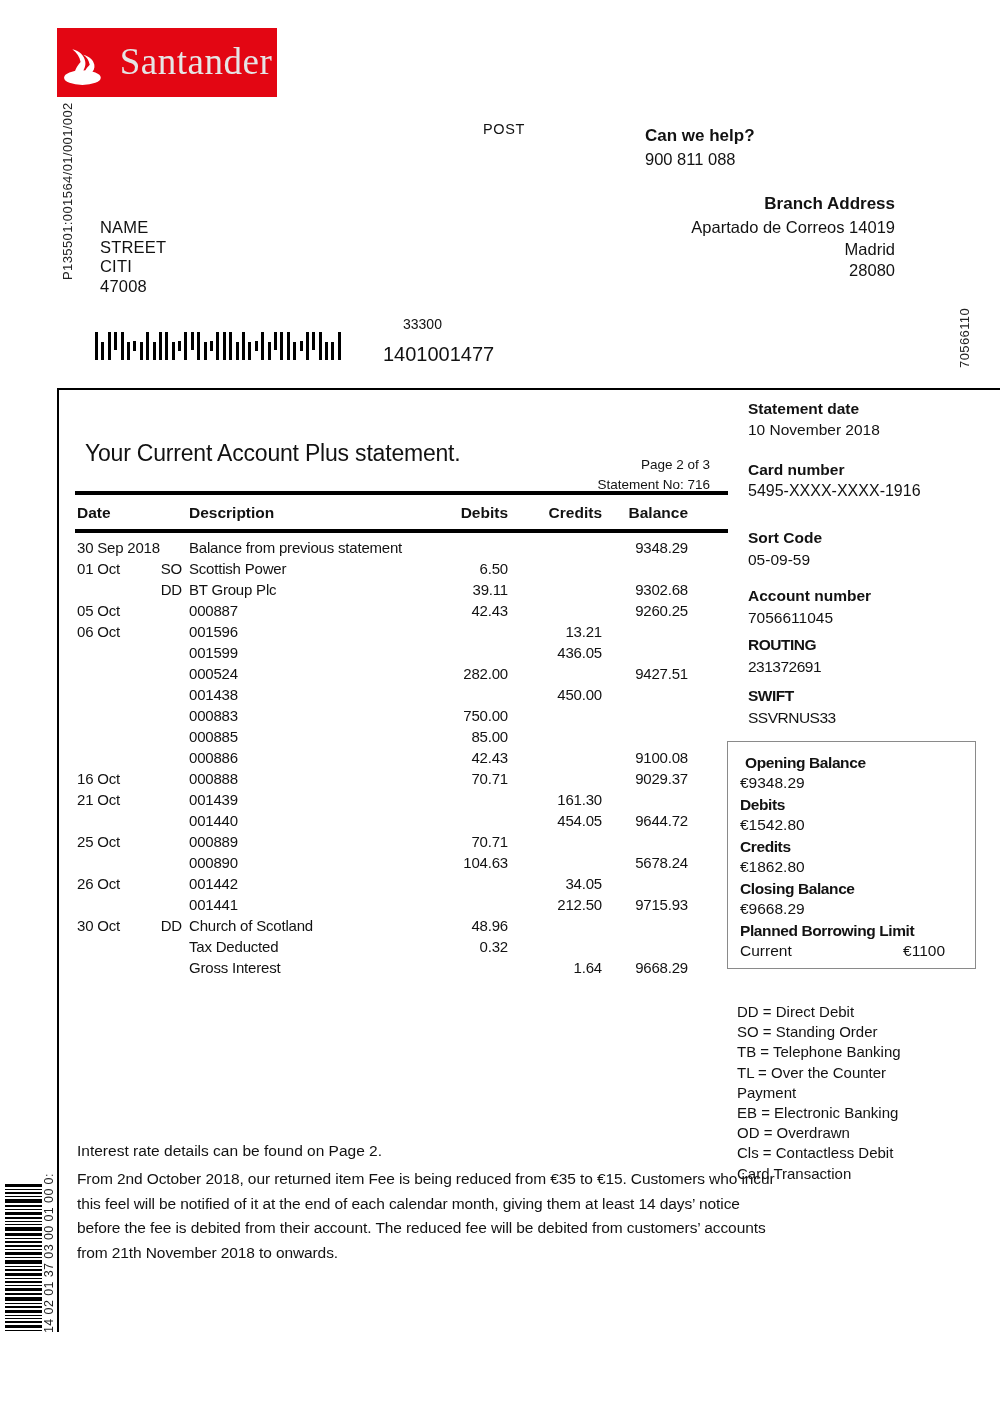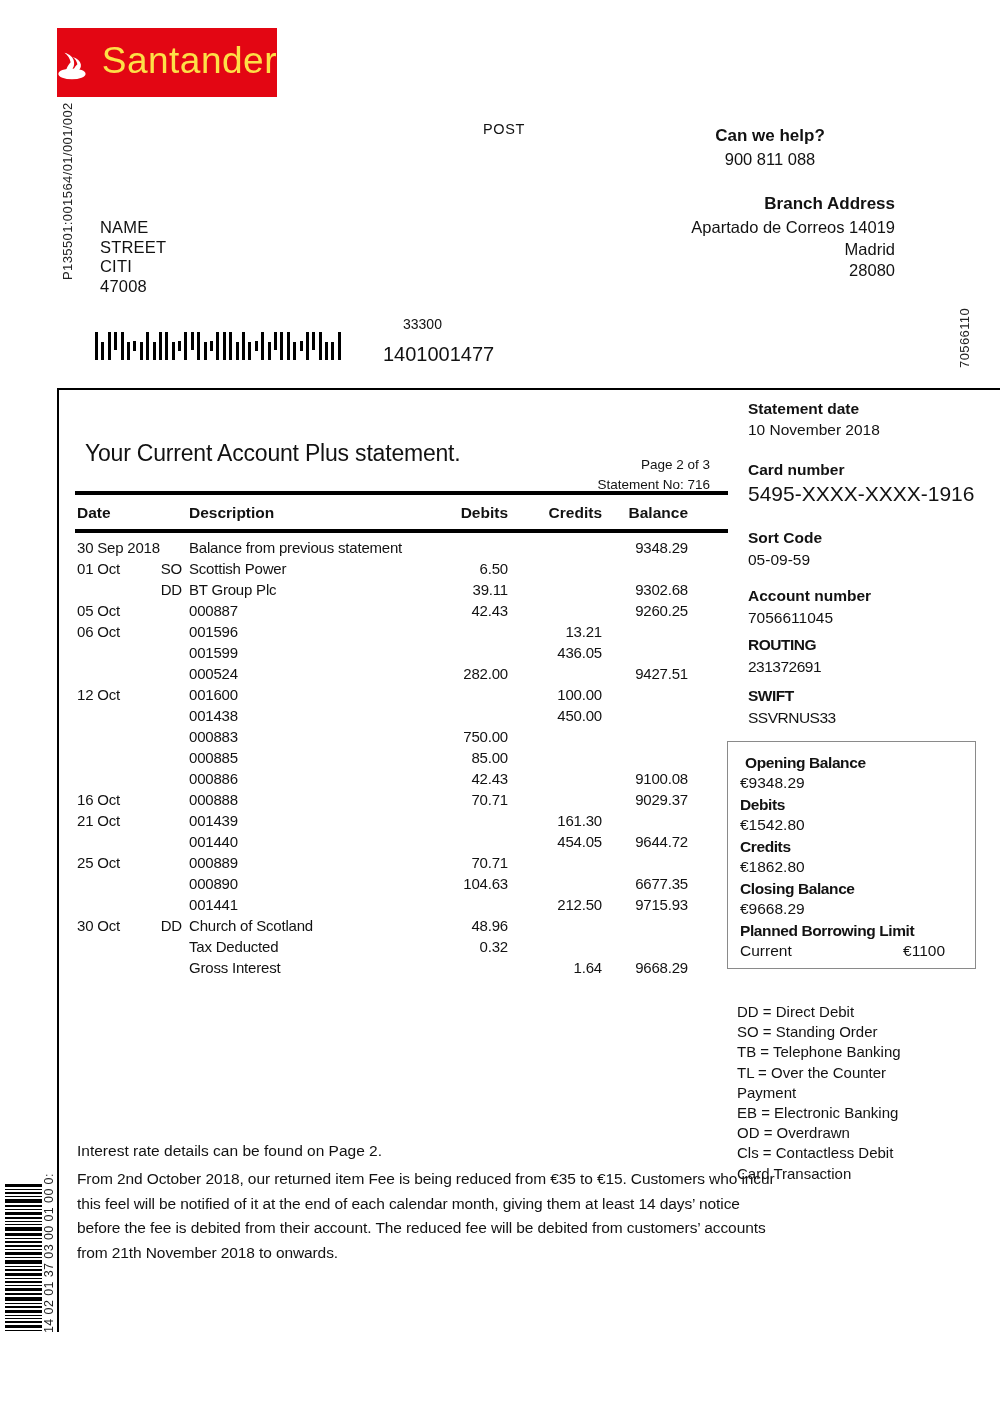--- a/index.html
+++ b/index.html
@@ -3,30 +3,30 @@
 <meta charset="utf-8">
 <style>
   html,body{margin:0;padding:0;background:#ffffff;}
   .page{position:relative;width:1000px;height:1415px;background:#fff;overflow:hidden;
         font-family:"Liberation Sans","DejaVu Sans",sans-serif;color:#121212;}
   .abs{position:absolute;}
 
   
   .logo{left:57px;top:28px;width:220px;height:69px;background:#e30613;
         display:flex;align-items:center;justify-content:center;gap:8px;}
-  .logo-text{font-family:Liberation Sans, sans-serif;color:#fde047;
+  .logo-text{font-family:Liberation Serif, serif;color:#e5e5e5;
              font-size:37px;letter-spacing:.5px;padding-bottom:3px;}
 
   
   .vtext{writing-mode:vertical-rl;transform:rotate(180deg);font-size:13px;
          color:#222;letter-spacing:.4px;white-space:nowrap;}
 
   .post{left:483px;top:121px;font-size:14.5px;letter-spacing:.6px;}
 
-  .help-block{left:645px;top:126px;width:250px;text-align:center;}
+  .help-block{left:645px;top:126px;width:250px;text-align:left;}
   .help-title{font-weight:bold;font-size:17px;}
   .help-phone{font-size:16.5px;margin-top:4px;}
 
   .branch-block{left:595px;top:194px;width:300px;text-align:right;}
   .branch-title{font-weight:bold;font-size:17px;margin-bottom:3px;}
   .branch-line{font-size:16.5px;line-height:21.5px;}
 
   .recipient{left:100px;top:218px;font-size:16.5px;line-height:19.5px;letter-spacing:.2px;}
 
   
@@ -52,21 +52,21 @@
   .tbody{left:77px;top:537px;width:633px;font-size:15px;letter-spacing:-.2px;}
   .trow{display:grid;grid-template-columns:78px 34px 216px 103px 94px 86px;height:21px;line-height:21px;}
   .tcell{white-space:nowrap;overflow:visible;}
   .c-code{text-align:right;padding-right:7px;}
   .c-num{text-align:right;}
 
   
   .acct{left:725px;width:250px;margin-left:23px;}
   .acct-label{font-weight:bold;font-size:15.5px;}
   .acct-value{font-size:15.5px;}
-  .bigval{font-size:21px;}
+  .bigval{font-size:16px;}
   .cond{letter-spacing:-.5px;}
 
   
   .sum-box{left:727px;top:741px;width:249px;height:228px;border:1.5px solid #8a8a8a;
            box-sizing:border-box;padding:11px 12px;}
   .sum-label{font-weight:bold;font-size:15.5px;line-height:20px;letter-spacing:-.4px;}
   .sum-value{font-size:15.5px;line-height:20px;margin-bottom:2px;}
   .sum-current{display:flex;justify-content:space-between;width:205px;font-size:15.5px;line-height:20px;}
 
   
@@ -238,28 +238,20 @@
       </div>
       <div class="trow">
         <div class="tcell c-date"></div>
         <div class="tcell c-code"></div>
         <div class="tcell c-desc">000524</div>
         <div class="tcell c-num">282.00</div>
         <div class="tcell c-num"></div>
         <div class="tcell c-num">9427.51</div>
       </div>
       <div class="trow">
-        <div class="tcell c-date">12 Oct</div>
-        <div class="tcell c-code"></div>
-        <div class="tcell c-desc">001600</div>
-        <div class="tcell c-num"></div>
-        <div class="tcell c-num">100.00</div>
-        <div class="tcell c-num"></div>
-      </div>
-      <div class="trow">
         <div class="tcell c-date"></div>
         <div class="tcell c-code"></div>
         <div class="tcell c-desc">001438</div>
         <div class="tcell c-num"></div>
         <div class="tcell c-num">450.00</div>
         <div class="tcell c-num"></div>
       </div>
       <div class="trow">
         <div class="tcell c-date"></div>
         <div class="tcell c-code"></div>
@@ -315,21 +307,29 @@
         <div class="tcell c-num">70.71</div>
         <div class="tcell c-num"></div>
         <div class="tcell c-num"></div>
       </div>
       <div class="trow">
         <div class="tcell c-date"></div>
         <div class="tcell c-code"></div>
         <div class="tcell c-desc">000890</div>
         <div class="tcell c-num">104.63</div>
         <div class="tcell c-num"></div>
-        <div class="tcell c-num">6677.35</div>
+        <div class="tcell c-num">5678.24</div>
+      </div>
+      <div class="trow">
+        <div class="tcell c-date">26 Oct</div>
+        <div class="tcell c-code"></div>
+        <div class="tcell c-desc">001442</div>
+        <div class="tcell c-num"></div>
+        <div class="tcell c-num">34.05</div>
+        <div class="tcell c-num"></div>
       </div>
       <div class="trow">
         <div class="tcell c-date"></div>
         <div class="tcell c-code"></div>
         <div class="tcell c-desc">001441</div>
         <div class="tcell c-num"></div>
         <div class="tcell c-num">212.50</div>
         <div class="tcell c-num">9715.93</div>
       </div>
       <div class="trow">

